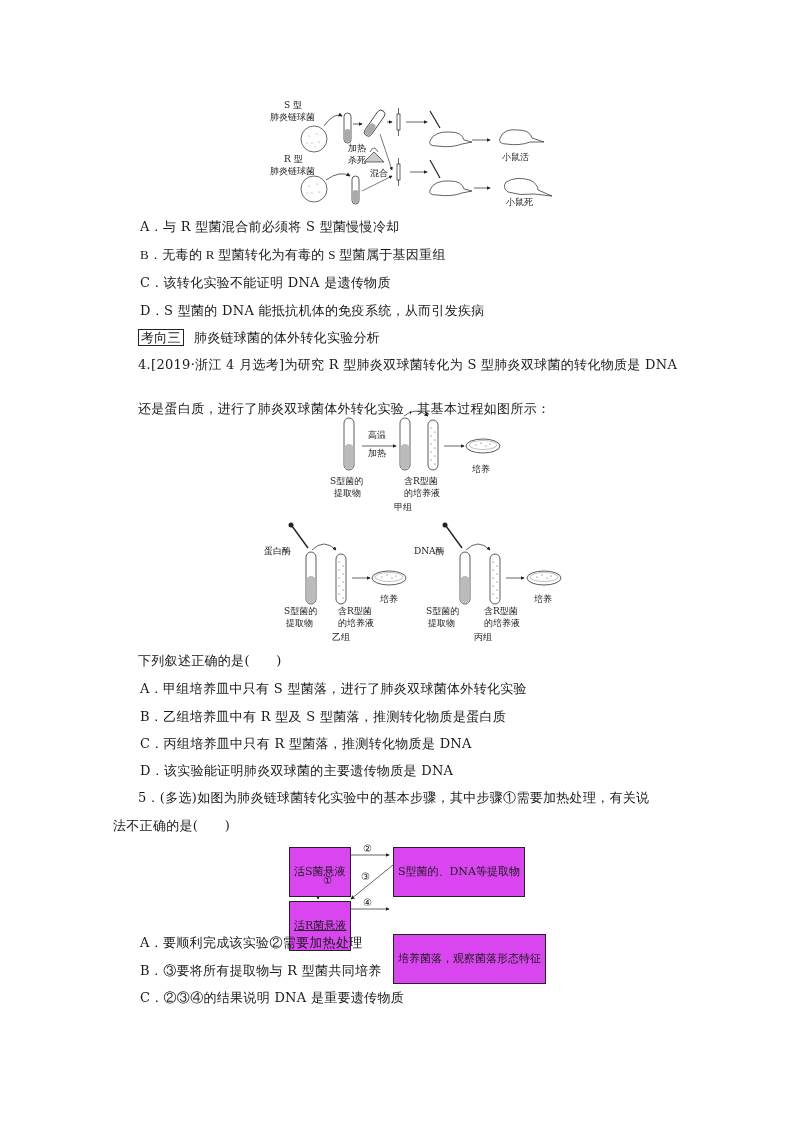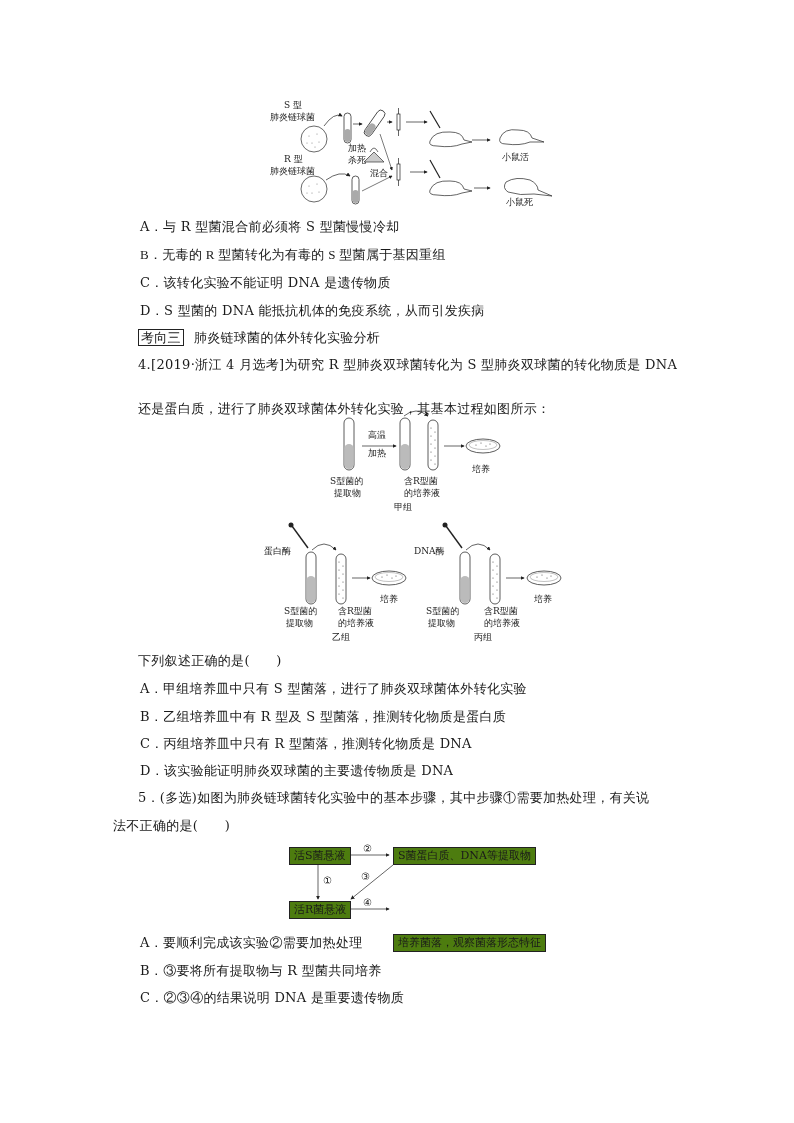--- a/index.html
+++ b/index.html
@@ -2,21 +2,21 @@
 <html><head>
 <meta charset="utf-8">
 <style>
   html, body { margin:0; padding:0; background:#ffffff; }
   body { width:794px; height:1123px; position:relative; overflow:hidden;
          font-family:"DejaVu Serif", "Liberation Serif", serif; color:#1a1a1a; }
   .line { position:absolute; font-size:13px; line-height:18px; white-space:nowrap; letter-spacing:0.3px; }
   .boxed { border:1px solid #222; padding:0 2px; line-height:15px; display:inline-block; margin-right:10px; }
   svg text { font-family:"DejaVu Serif", "Liberation Serif", serif; fill:#1a1a1a; }
   .fig { position:absolute;text-align:right; }
-  .flowbox { position:absolute; border:1px solid #222; font-size:11px; line-height:16px; padding:0 4px; white-space:nowrap; background:#4d7c0f; }
+  .flowbox { position:absolute; border:1px solid #222; font-size:11px; line-height:16px; padding:16px 4px; white-space:nowrap; background:#d946ef; }
   .flowlabel { position:absolute; font-size:10px; white-space:nowrap; }
 </style>
 </head>
 <body>
 
 <div class="fig" style="left:262px;top:96px;width:300px;height:112px;">
   <svg width="300" height="112" viewBox="0 0 300 112">
     <defs>
       <marker id="ah" markerWidth="6" markerHeight="6" refX="5" refY="3" orient="auto">
           <path d="M0,0 L6,3 L0,6 z" fill="#222"></path>
@@ -263,22 +263,22 @@
         <marker id="ah5" markerWidth="6" markerHeight="6" refX="5" refY="3" orient="auto">
           <path d="M0,0 L6,3 L0,6 z" fill="#222"></path>
         </marker>
       </defs>
     <line x1="64" y1="10" x2="104" y2="10" stroke="#222" stroke-width="0.7" marker-end="url(#ah5)"></line>
     <line x1="33" y1="20" x2="33" y2="54" stroke="#222" stroke-width="0.7" marker-end="url(#ah5)"></line>
     <line x1="108" y1="20" x2="66" y2="54" stroke="#222" stroke-width="0.7" marker-end="url(#ah5)"></line>
     <line x1="64" y1="64" x2="104" y2="64" stroke="#222" stroke-width="0.7" marker-end="url(#ah5)"></line>
   </svg>
   <div class="flowbox" style="left:4px;top:2px;">活S菌悬液</div>
-  <div class="flowbox" style="left:108px;top:2px;">S菌蛋白质、DNA等提取物</div>
-  <div class="flowbox" style="left:4px;top:56px;">活R菌悬液</div>
+  <div class="flowbox" style="left:108px;top:2px;">S型菌的、DNA等提取物</div>
+  <div class="flowbox" style="left:4px;top:56px;text-decoration:underline;">活R菌悬液</div>
   <div class="flowbox" style="left:108px;top:56px;margin-top:33px;">培养菌落，观察菌落形态特征</div>
   <div class="flowlabel" style="left:78px;top:-2px;">②</div>
   <div class="flowlabel" style="left:38px;top:30px;">①</div>
   <div class="flowlabel" style="left:76px;top:26px;">③</div>
   <div class="flowlabel" style="left:78px;top:52px;">④</div>
 </div>
 
 <div class="line" style="left:140px;top:934px;"><span>A．</span><span>要顺利完成该实验②需要加热处理</span></div>
 <div class="line" style="left:140px;top:962px;"><span>B．</span><span>③要将所有提取物与 R 型菌共同培养</span></div>
 <div class="line" style="left:140px;top:989px;"><span>C．</span><span>②③④的结果说明 DNA 是重要遗传物质</span></div>

